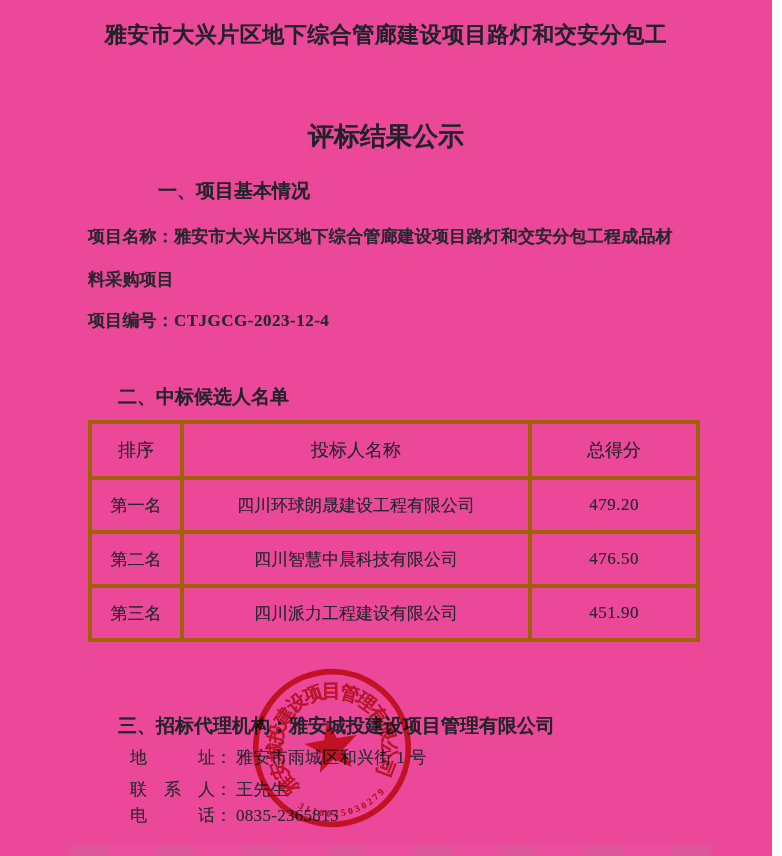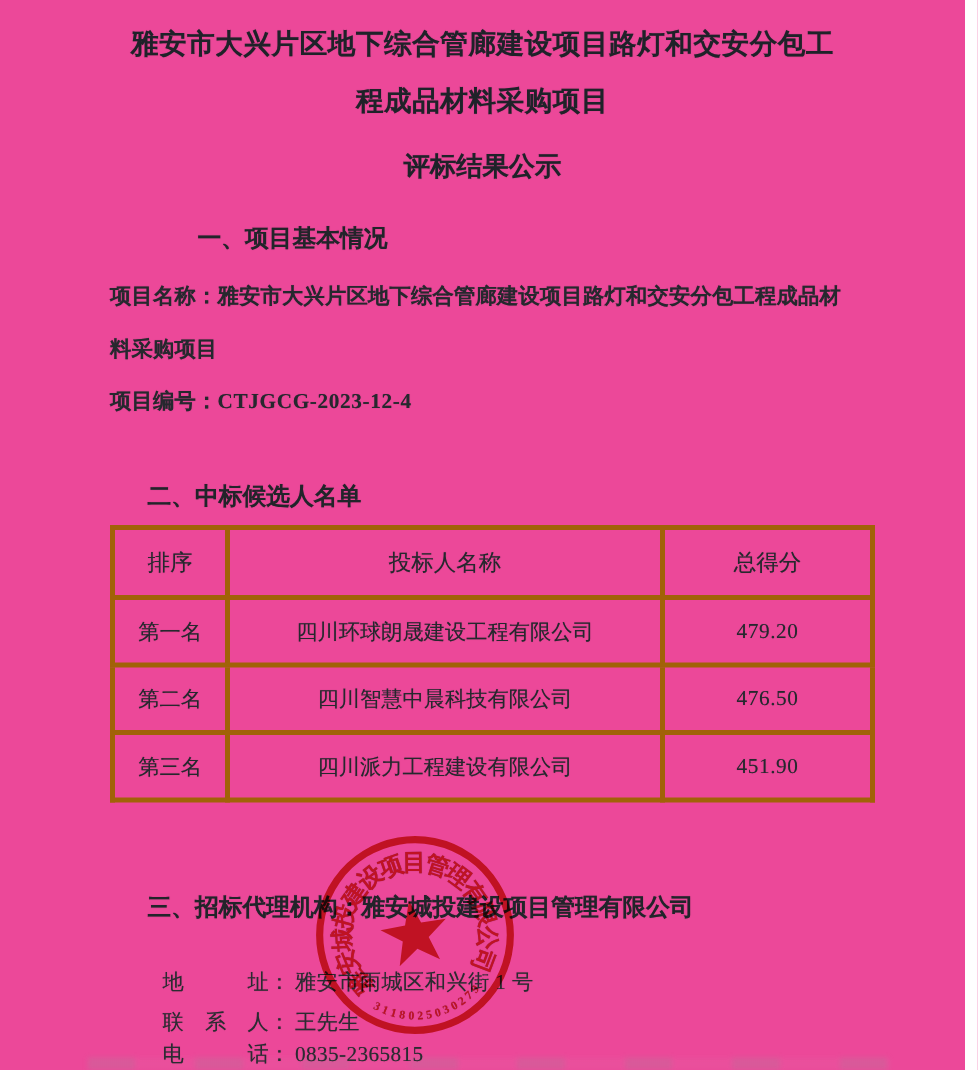--- a/index.html
+++ b/index.html
@@ -9,21 +9,21 @@
     color:#24262c;
   }
   
   .doc-title {
     position:absolute; top:12px; left:40px; right:40px;
     text-align:center; font-weight:700; font-size:22px; line-height:46px;
     letter-spacing:0.5px; color:#1f2229;
   }
   .doc-subtitle {
     position:absolute; top:119px; left:0; width:100%;
-    text-align:center; font-weight:700; font-size:21px; color:#1f2229;
+    text-align:center; font-weight:700; font-size:26px; color:#1f2229;
   }
   .sec-heading {
     position:absolute; left:118px; font-weight:700; font-size:19px; color:#22242a;
     white-space:nowrap;
   }
   .sec1 { top:178px;margin-left:40px; }
   .sec2 { top:384px; }
   .sec3 { top:713px; z-index:1; }
   .body-line {
     position:absolute; left:88px; font-weight:600; font-size:17px; color:#26282e;
@@ -49,21 +49,21 @@
   .col-rank  { width:92px; }
   .col-name  { width:348px; }
   .col-score { width:168px; }
   td.score { font-size:17.5px; letter-spacing:0.5px;margin-left:28px; }
   
   .contact-row {
     position:absolute; left:130px; font-size:17px; color:#2a2c31;
     font-family:"Liberation Serif","DejaVu Serif",serif; white-space:nowrap; z-index:1;
   }
   .c1 { top:746px; } .c2 { top:778px; } .c3 { top:804px; }
-  .contact-row .c-label { display:inline-block;margin-top:28px; }
+  .contact-row .c-label { display:inline-block; }
   .contact-row .c-value { display:inline-block; margin-left:4px; letter-spacing:0.3px; }
   
   .stamp {
     position:absolute; left:250px; top:666px; width:164px; height:164px;
     opacity:0.92; mix-blend-mode:multiply; z-index:2; pointer-events:none;
   }
   .stamp text {
     font-family:"Liberation Serif","DejaVu Serif",serif; font-weight:700;
     text-anchor:middle; dominant-baseline:central;
   }
@@ -78,21 +78,20 @@
   }
   .page-text-soft { text-shadow:0 0 0.6px rgba(35,38,46,0.5); }
 </style>
 </head>
 <body>
 
 <div class="page page-text-soft">
 
   <div class="doc-title">
     <div>雅安市大兴片区地下综合管廊建设项目路灯和交安分包工</div>
-    <div>程成品材料采购项目</div>
   </div>
 
   <div class="doc-subtitle">评标结果公示</div>
 
   <div class="sec-heading sec1">一、项目基本情况</div>
   <div class="body-line pn1">项目名称：雅安市大兴片区地下综合管廊建设项目路灯和交安分包工程成品材</div>
   <div class="body-line pn2">料采购项目</div>
   <div class="body-line pnum">
     <span>项目编号：</span><span class="num-val">CTJGCG-2023-12-4</span>
   </div>

